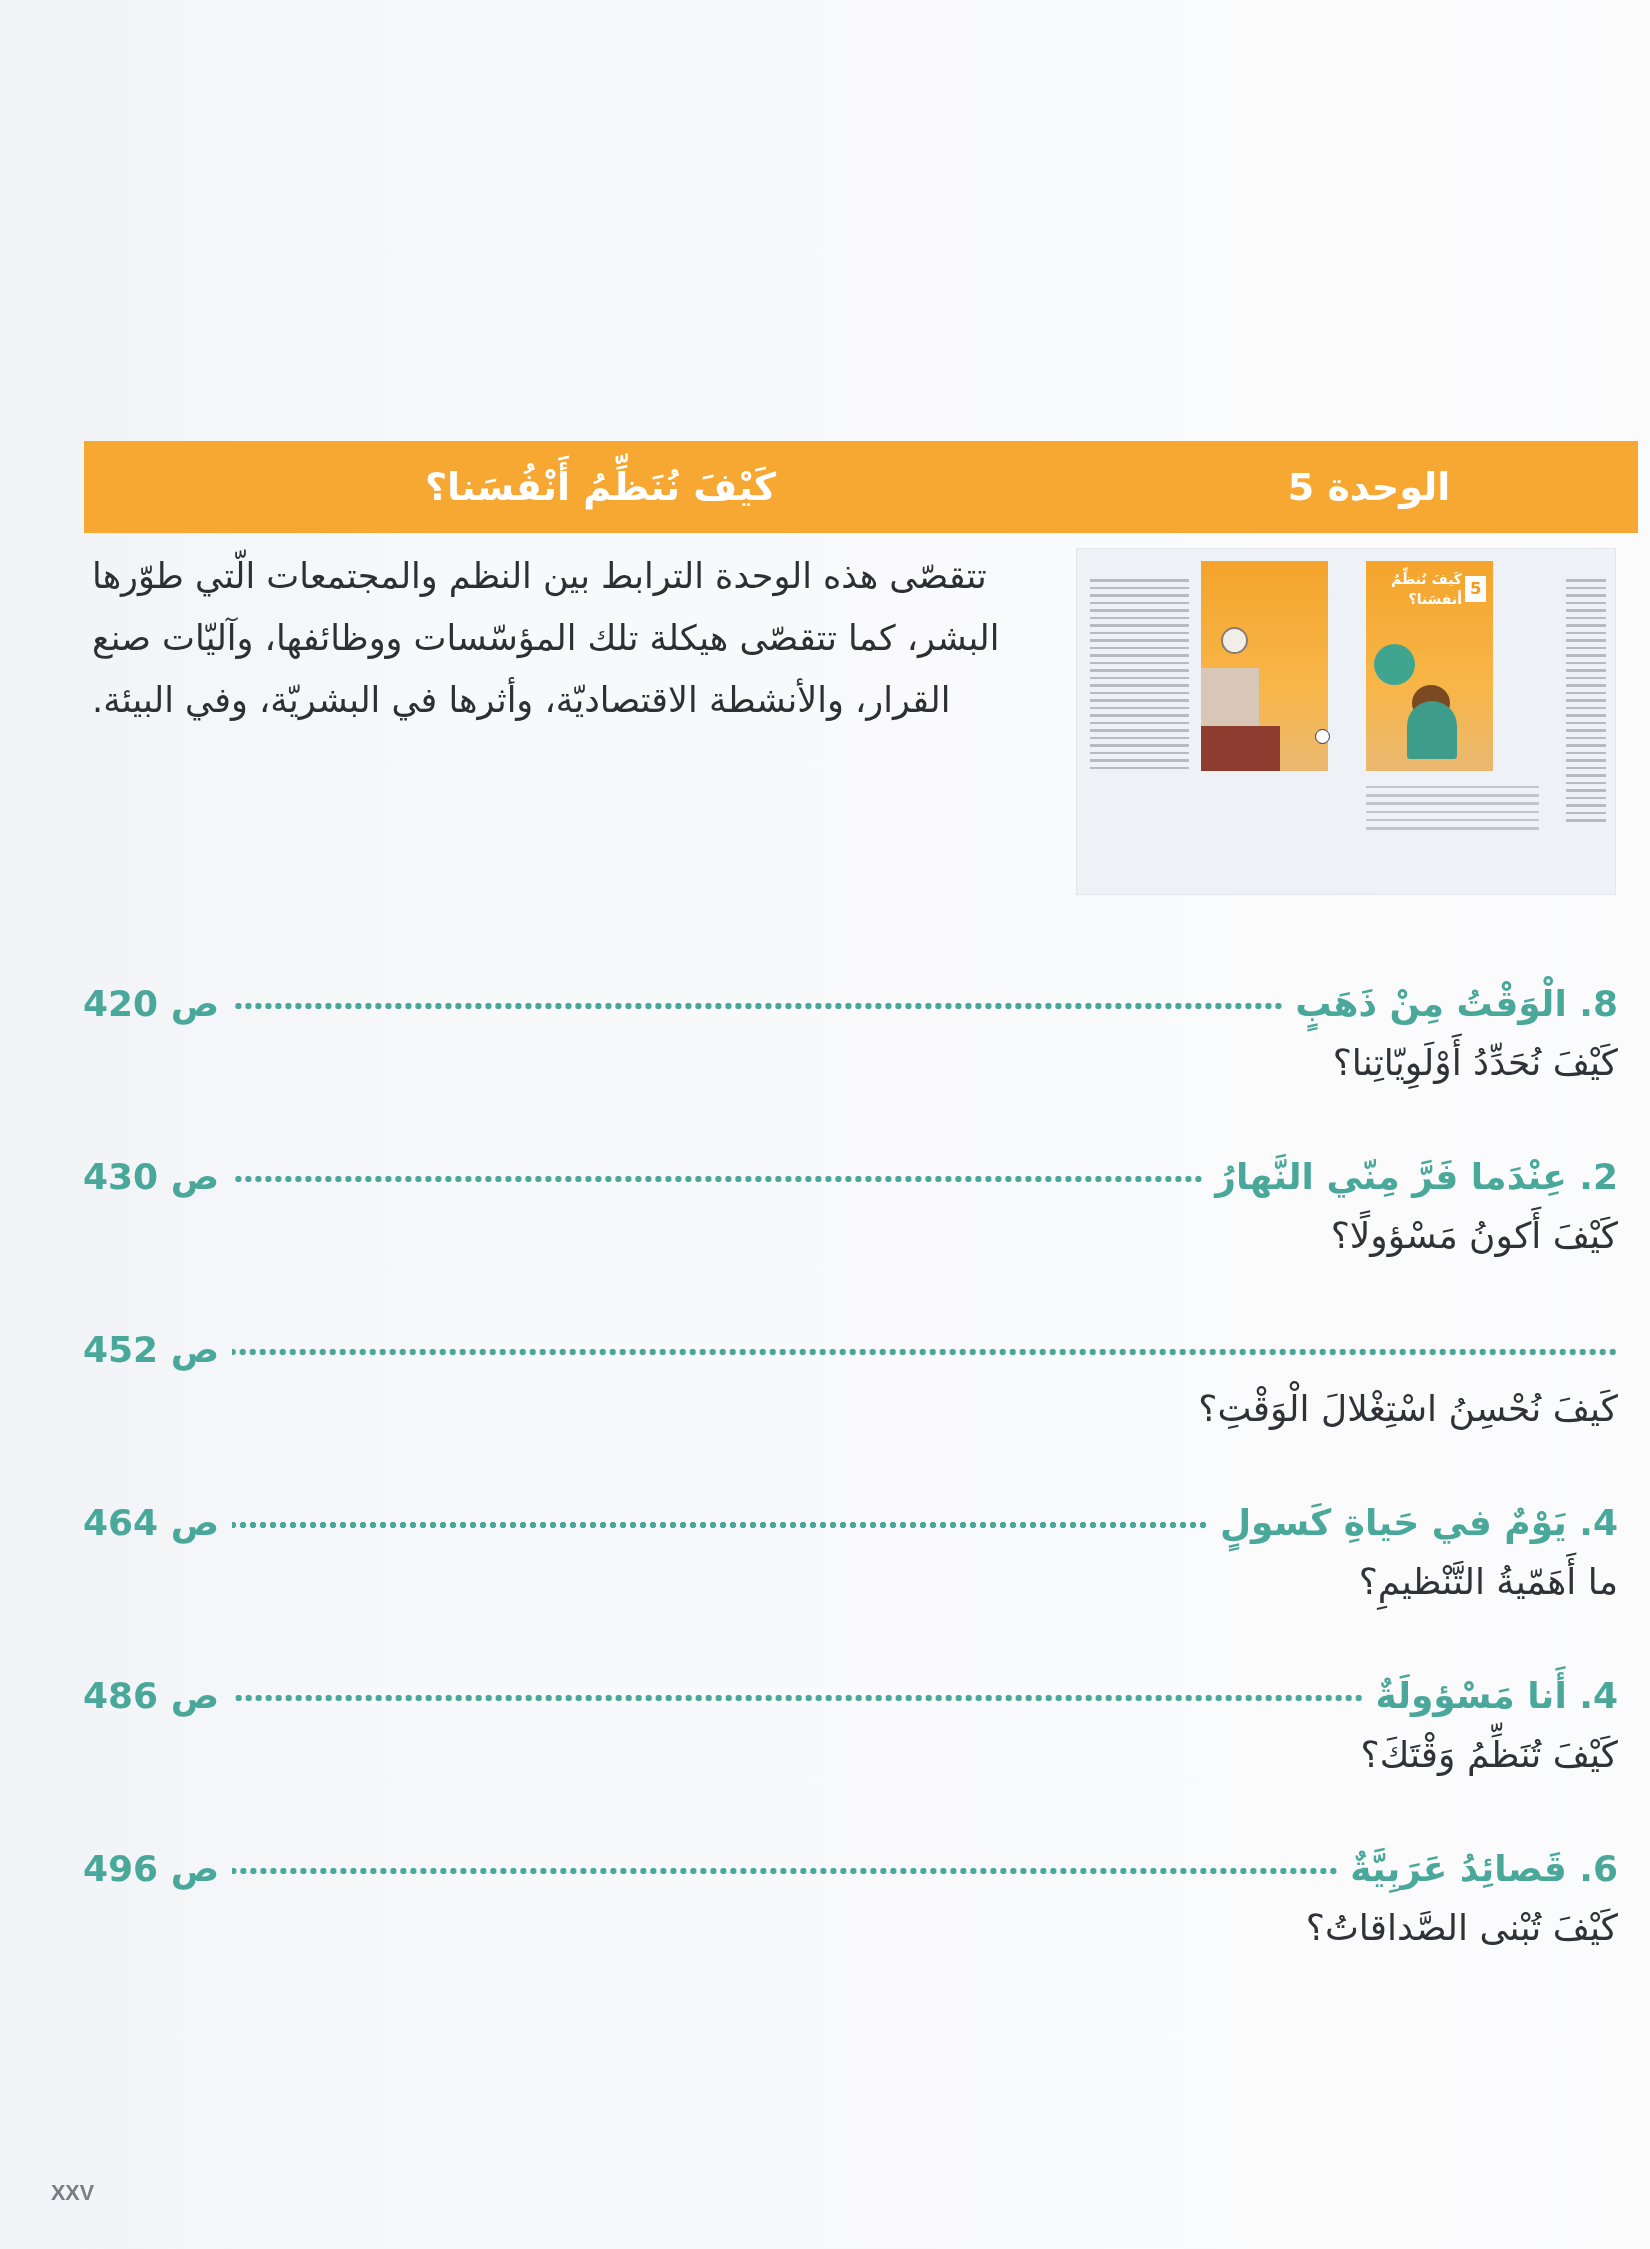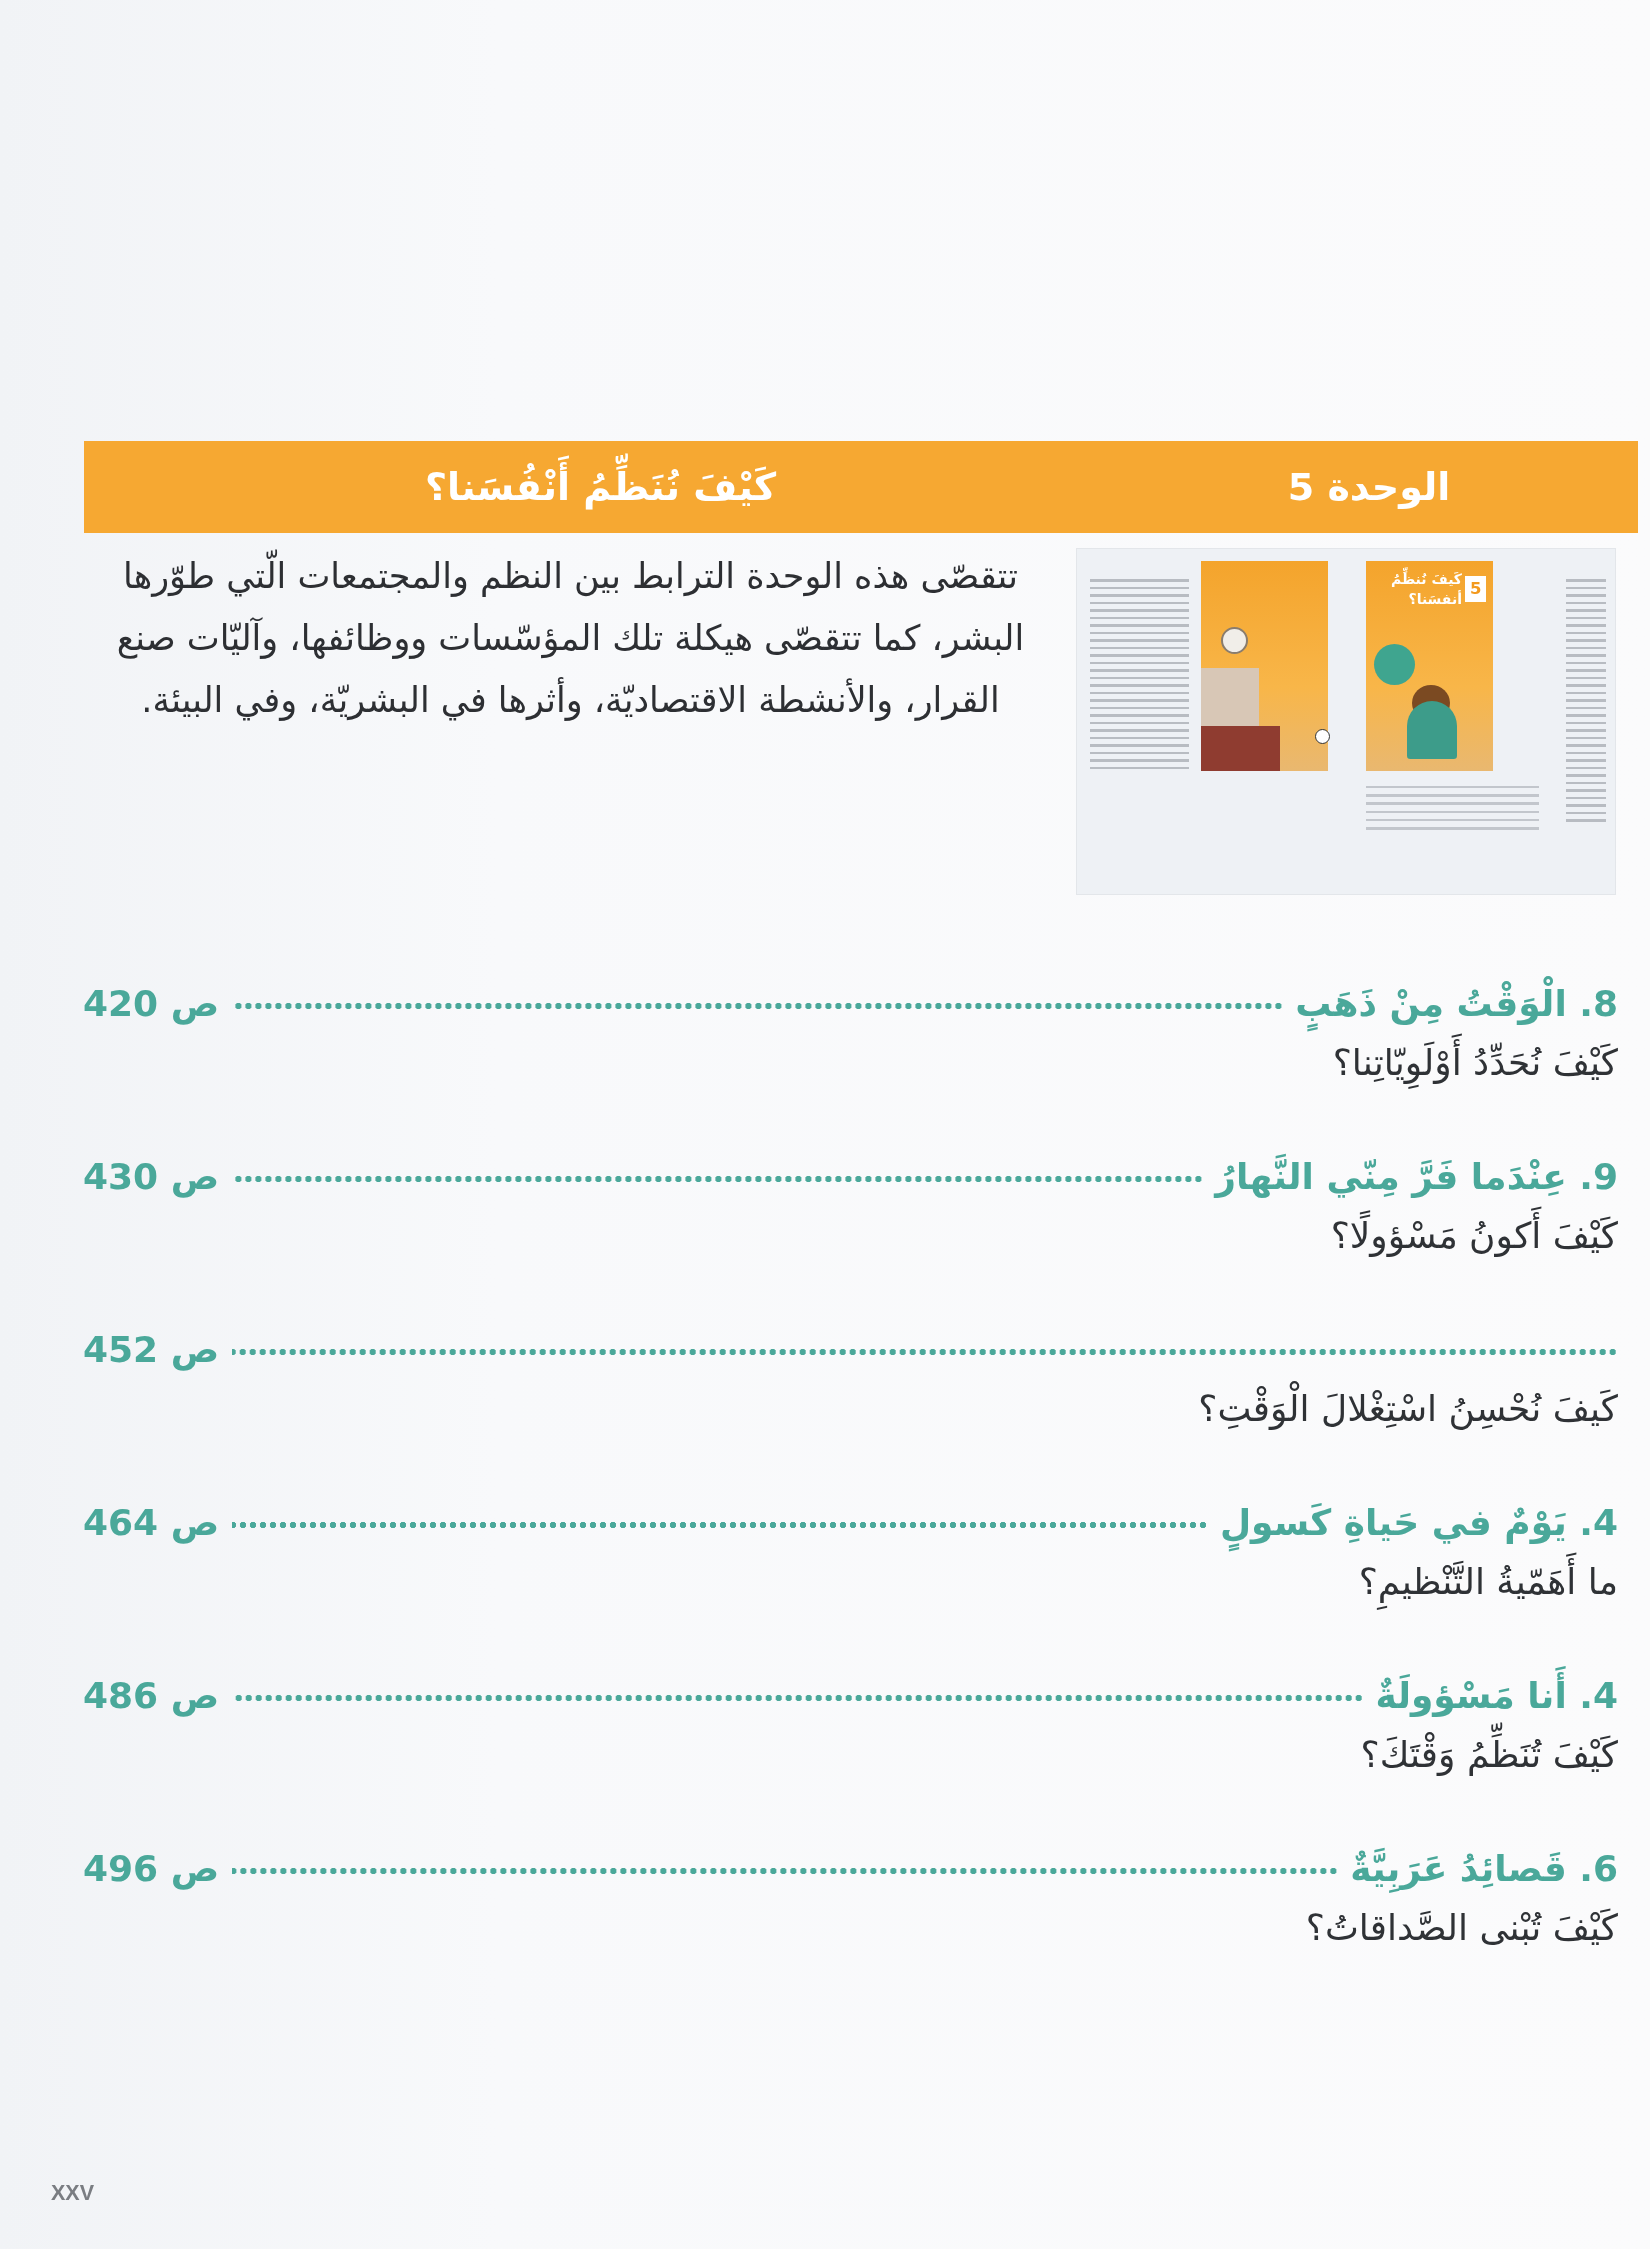--- a/index.html
+++ b/index.html
@@ -27,21 +27,21 @@
     padding-left: 24px;
   }
   .bar-title { left: 84px; width: 985px; }
   .bar-unit { left: 1076px; width: 538px; }
   .bar span { font-size: 38px; }
 
   
   .description {
     position: absolute;
     left: 92px; top: 545px; width: 957px;
-    direction: rtl; text-align: center;
+    direction: rtl; text-align: left;
     font-size: 35px; line-height: 62px;
     color: #2d2f33;
   }
 
   
   .thumb {
     position: absolute; left: 1076px; top: 548px; width: 538px; height: 345px;
     background: #eef1f5;
     border: 0.8px solid #e3e6ea;
   }
@@ -236,21 +236,21 @@
   <div class="lesson">
     <div class="lesson-row">
       <span class="lesson-title">8. الْوَقْتُ مِنْ ذَهَبٍ</span>
       <span class="dots"></span>
       <span class="lesson-page">ص 420</span>
     </div>
     <div class="lesson-question">كَيْفَ نُحَدِّدُ أَوْلَوِيّاتِنا؟</div>
   </div>
   <div class="lesson">
     <div class="lesson-row">
-      <span class="lesson-title">9. عِنْدَما فَرَّ مِنّي النَّهارُ</span>
+      <span class="lesson-title">2. عِنْدَما فَرَّ مِنّي النَّهارُ</span>
       <span class="dots"></span>
       <span class="lesson-page">ص 430</span>
     </div>
     <div class="lesson-question">كَيْفَ أَكونُ مَسْؤولًا؟</div>
   </div>
   <div class="lesson">
     <div class="lesson-row">
       <span class="dots"></span>
       <span class="lesson-page">ص 452</span>
     </div>

